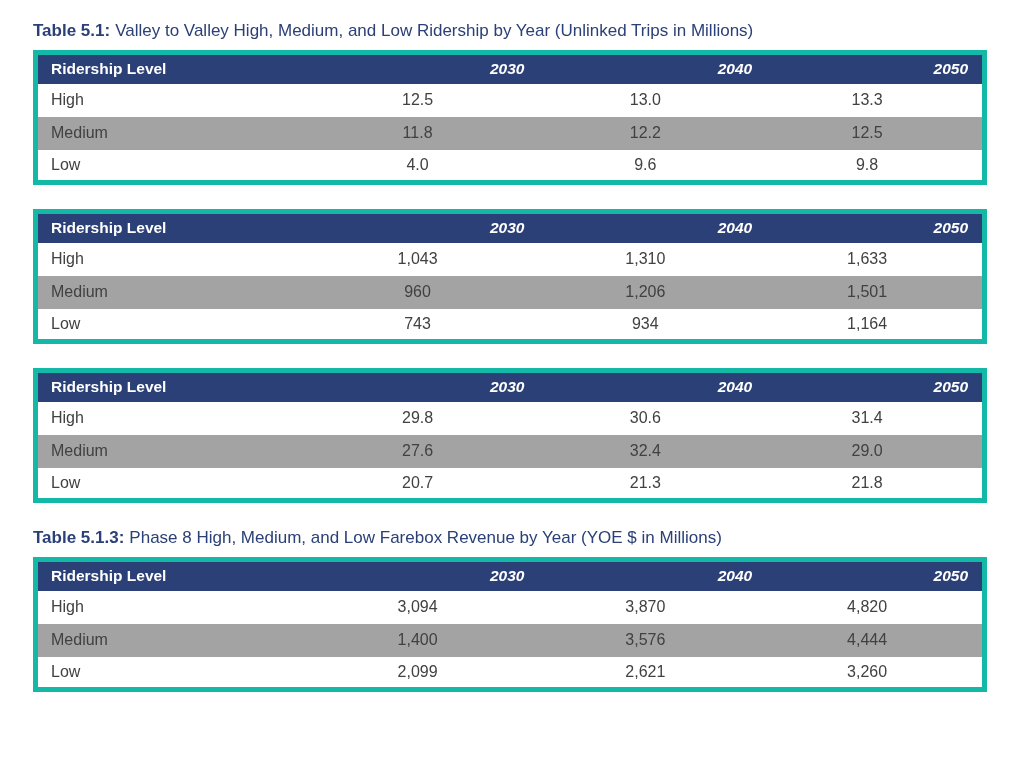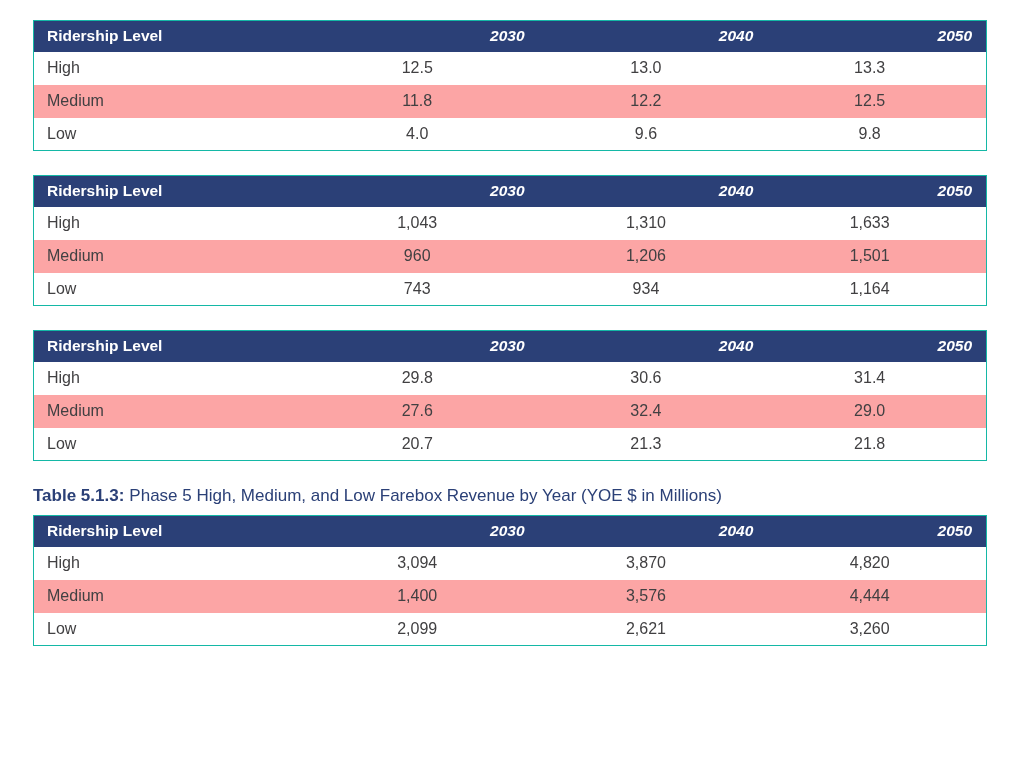--- a/index.html
+++ b/index.html
@@ -16,21 +16,21 @@
     font-size: 17px;
     line-height: 21px;
     color: #2b4077;
   }
   .tbl-title .lbl { font-weight: 700; }
   .tbl-title .rest { margin-left: 5px; }
   table.data {
     width: 100%;
     border-collapse: collapse;
     table-layout: fixed;
-    border: 1px solid #14b8a6;
+    border: 5px solid #14b8a6;
   }
   col.c-level { width: 29%; }
   col.c-y1 { width: 24%; }
   col.c-y2 { width: 24%; }
   col.c-y3 { width: 23%; }
   thead th {
     background: #2b4077;
     color: #ffffff;
     font-size: 15.5px;
     font-weight: 700;
@@ -42,30 +42,31 @@
   thead th.year { text-align: right; padding-right: 14px; font-style: italic; }
   tbody td {
     height: 33px;
     font-size: 16px;
     color: #414042;
     padding: 0;
     vertical-align: middle;
     background: #ffffff;
     margin-top: 37px;
   }
-  tbody tr.stripe td { background: #fca5a5; }
+  tbody tr.stripe td { background: #a3a3a3; }
   tbody td.level { text-align: left; padding-left: 13px; }
   tbody td.num { text-align: center; padding-right: 14px; }
 </style>
 </head>
 <body>
 
 <div class="page">
 
   <div class="table-block">
+    <p class="tbl-title"><span class="lbl">Table 5.1:</span><span class="rest">Valley to Valley High, Medium, and Low Ridership by Year (Unlinked Trips in Millions)</span></p>
     <table class="data">
       <colgroup>
           <col class="c-level">
           <col class="c-y1">
           <col class="c-y2">
           <col class="c-y3">
         </colgroup>
       <thead>
         <tr>
           <th class="level">Ridership Level</th>
@@ -169,21 +170,21 @@
           <td class="level">Low</td>
           <td class="num">20.7</td>
           <td class="num">21.3</td>
           <td class="num">21.8</td>
         </tr>
       </tbody>
     </table>
   </div>
 
   <div class="table-block">
-    <p class="tbl-title"><span class="lbl">Table 5.1.3:</span><span class="rest">Phase 5 High, Medium, and Low Farebox Revenue by Year (YOE $ in Millions)</span></p>
+    <p class="tbl-title"><span class="lbl">Table 5.1.3:</span><span class="rest">Phase 8 High, Medium, and Low Farebox Revenue by Year (YOE $ in Millions)</span></p>
     <table class="data">
       <colgroup>
           <col class="c-level">
           <col class="c-y1">
           <col class="c-y2">
           <col class="c-y3">
         </colgroup>
       <thead>
         <tr>
           <th class="level">Ridership Level</th>

